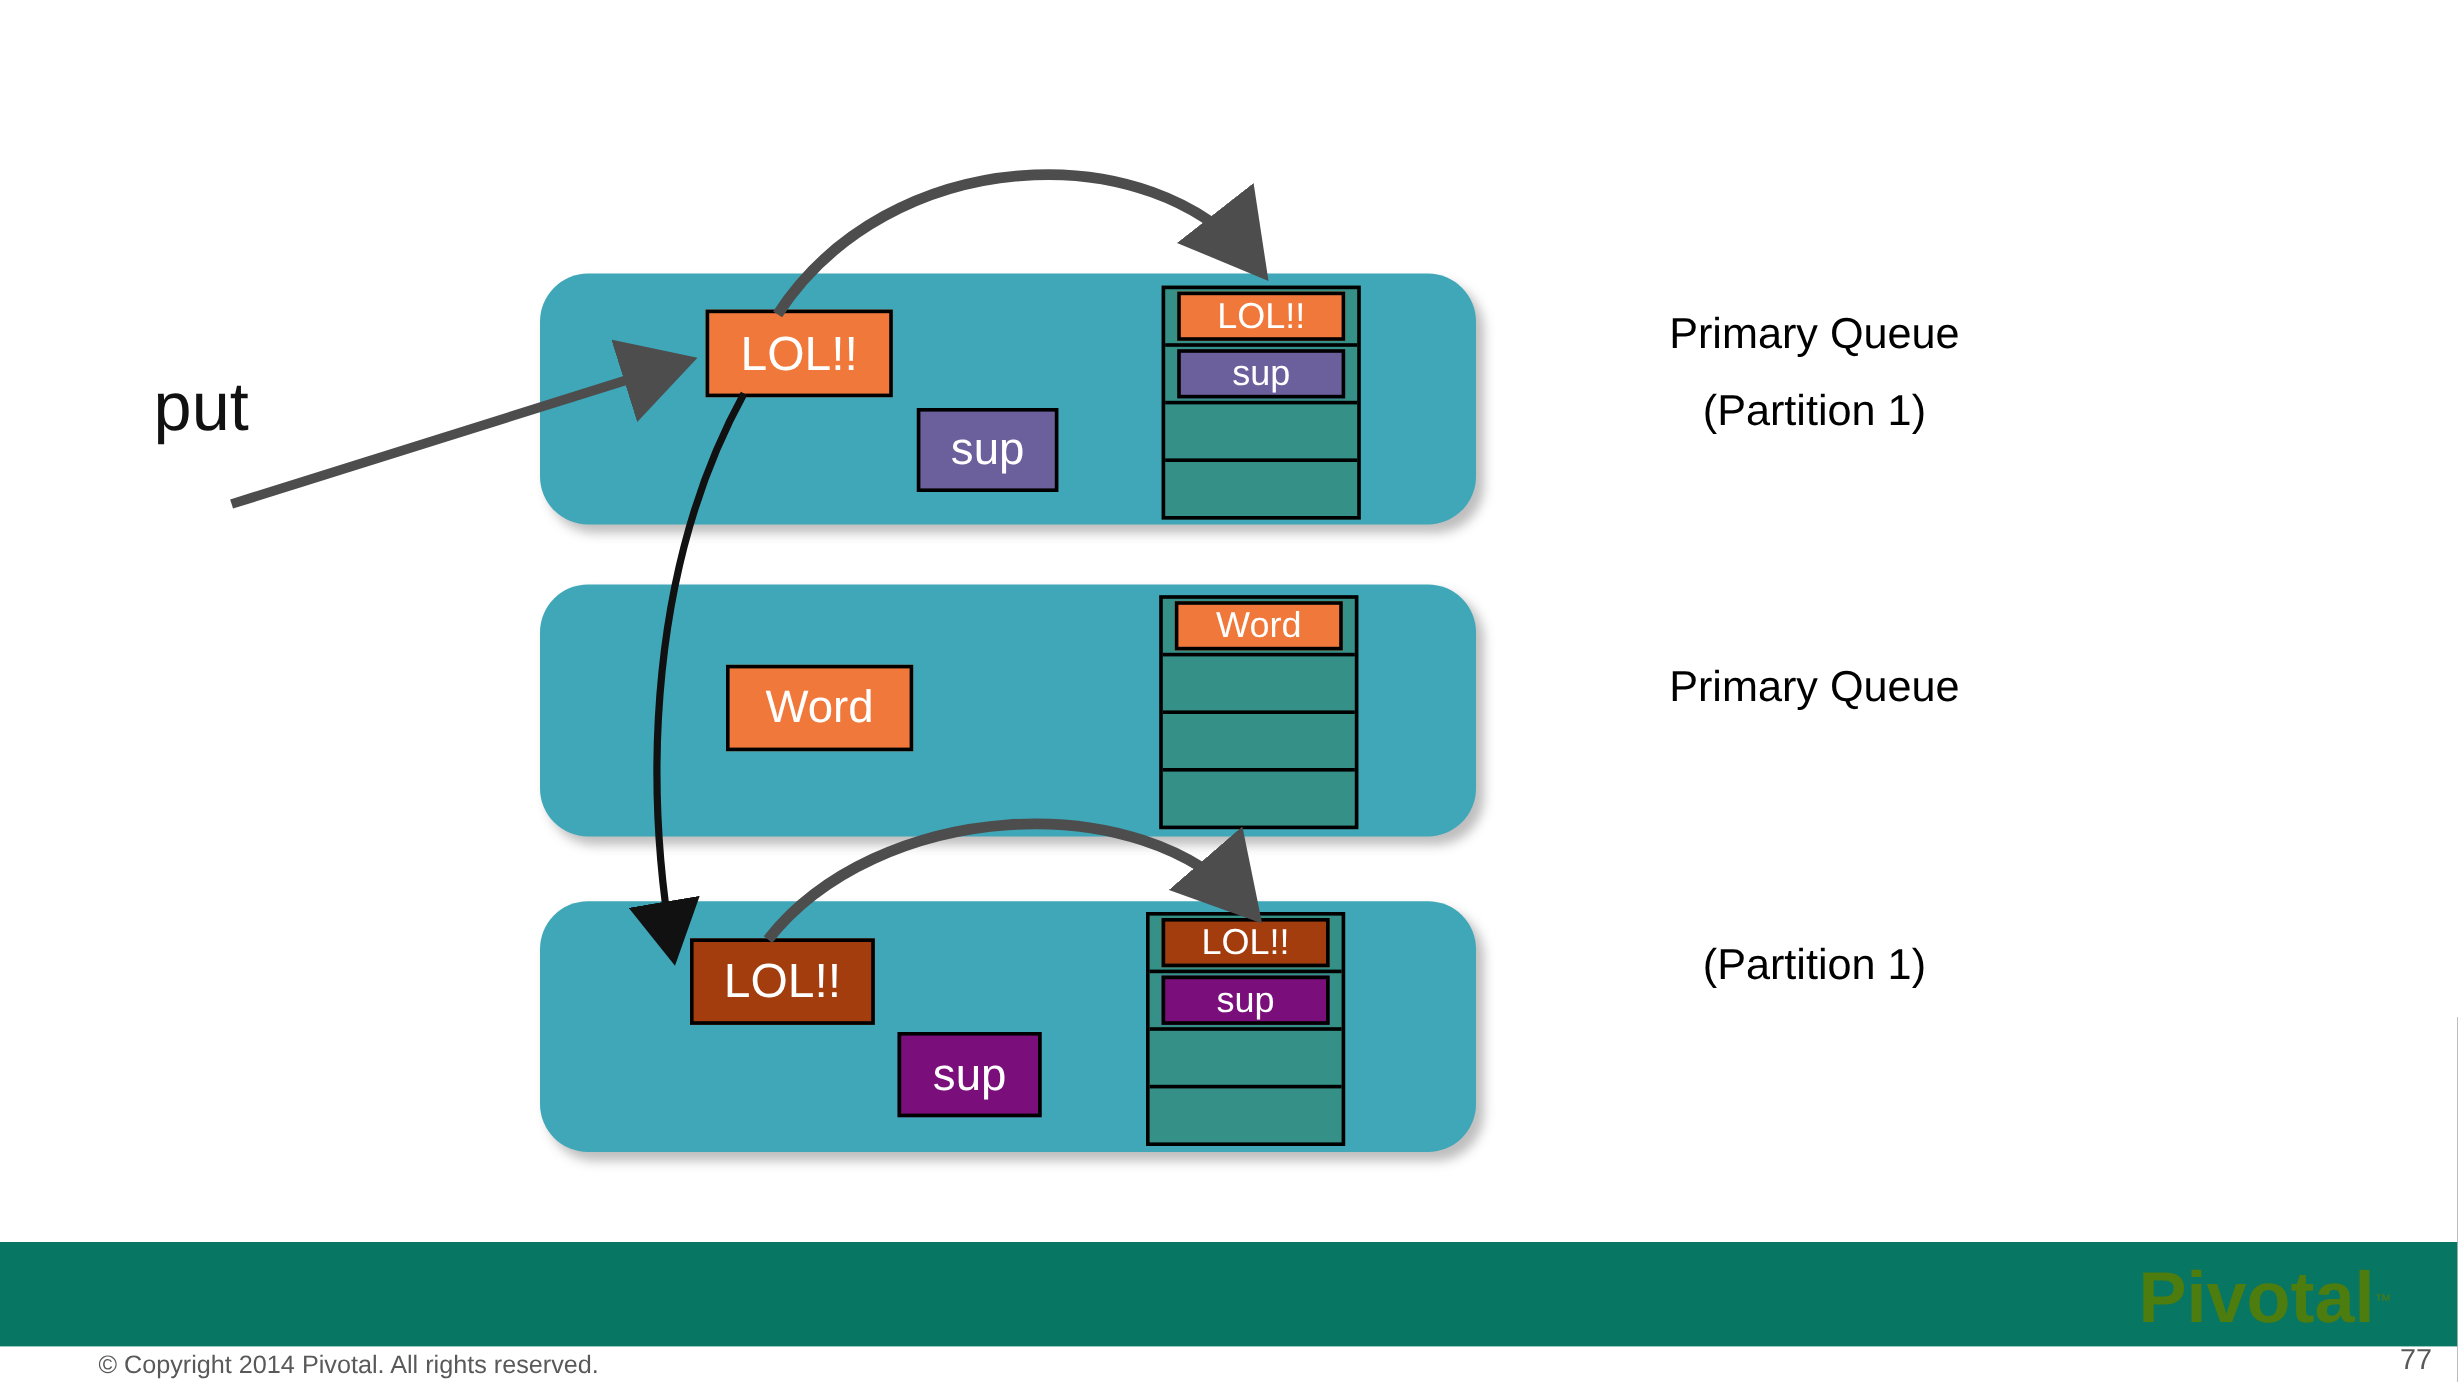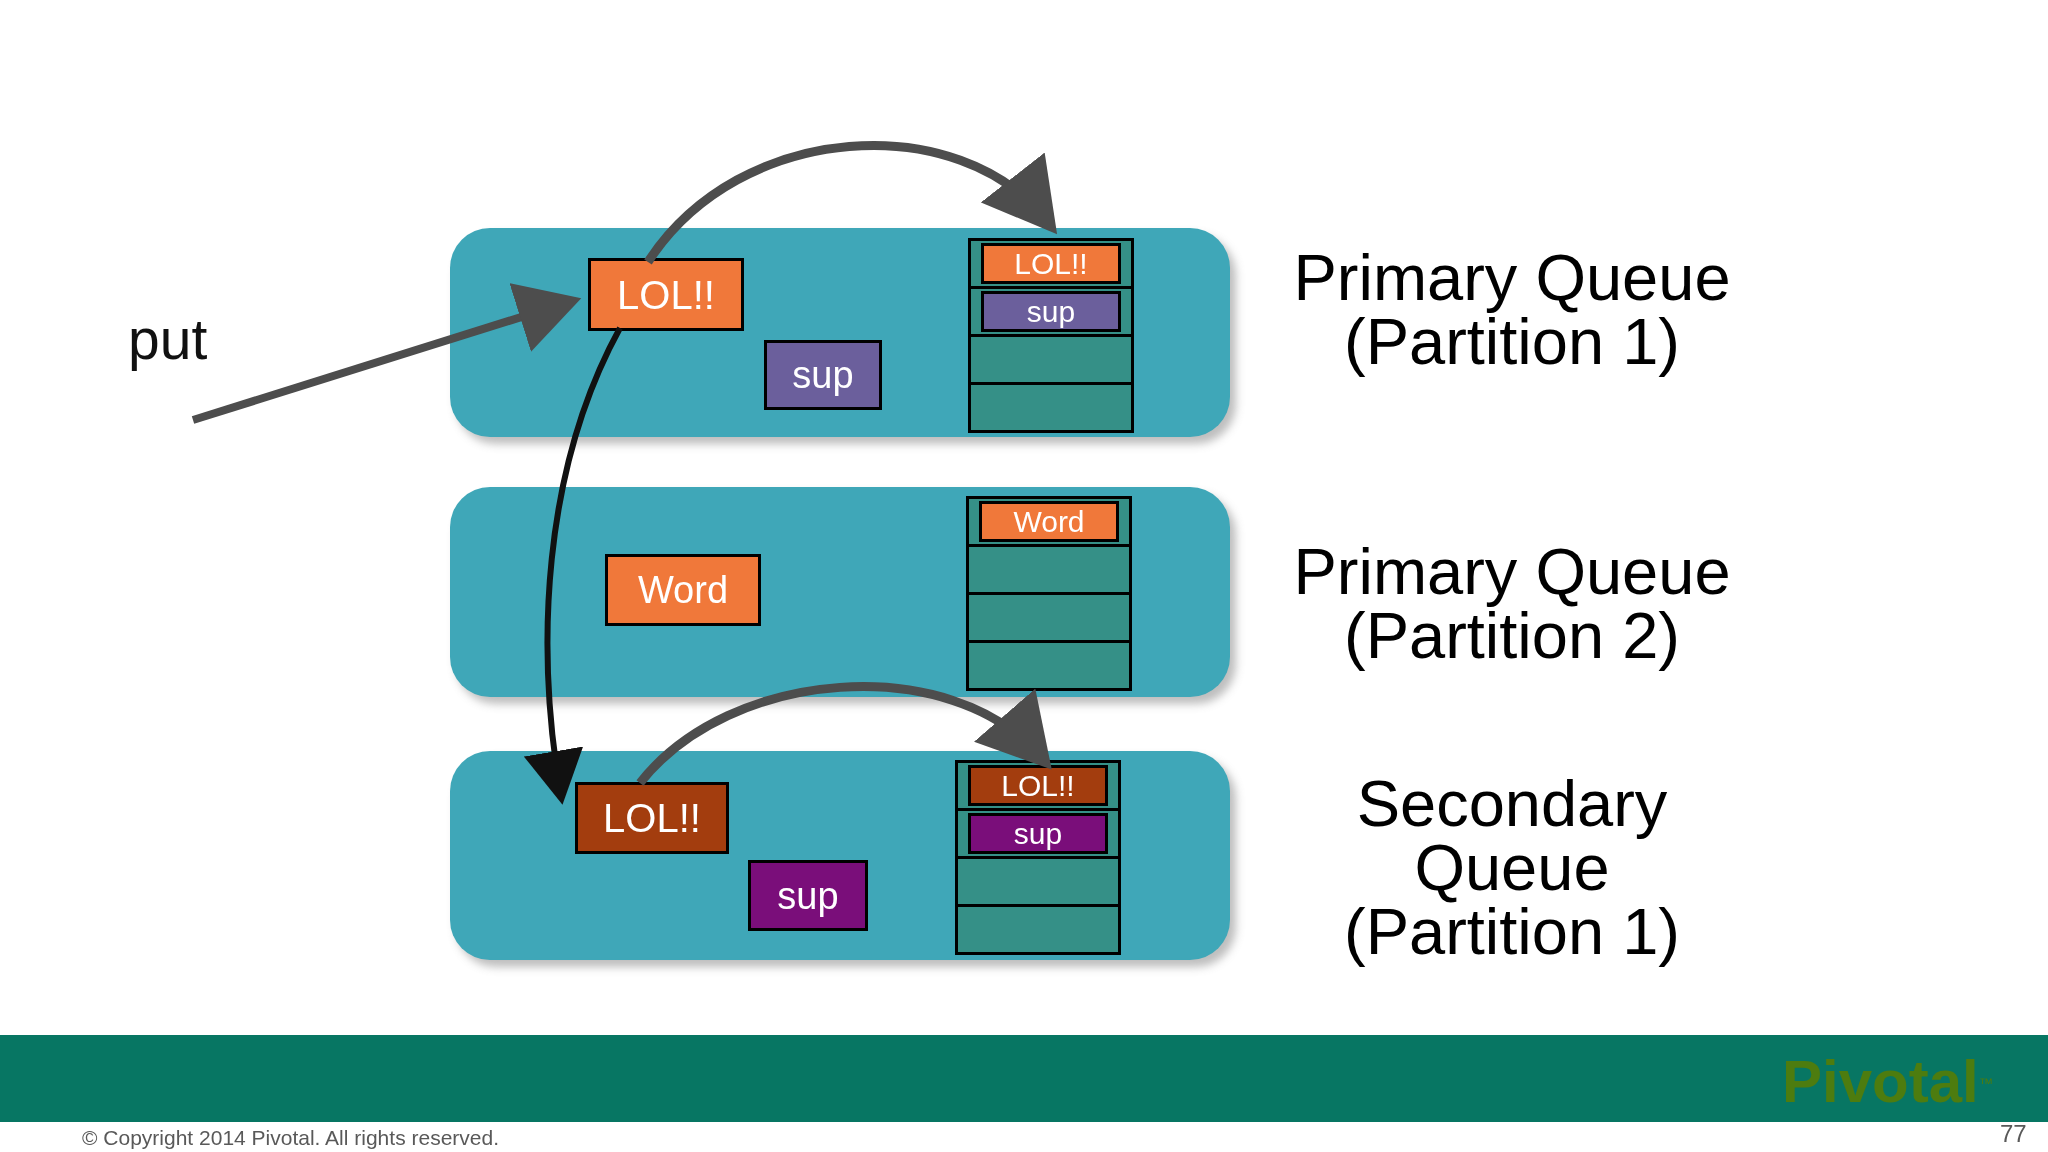--- a/index.html
+++ b/index.html
@@ -47,21 +47,21 @@
   }
   .cell:last-child{border-bottom:none}
   .inner{
     width:134px;height:35px;border:3px solid #000;color:#fff;
     display:flex;align-items:center;justify-content:center;
     font-size:30px;line-height:1;
   }
   
   .qlabel{
     position:absolute;left:1292px;width:440px;text-align:center;
-    font-size:65px;line-height:64px;color:#000;
+    font-size:36px;line-height:64px;color:#000;
   }
   .l1{top:246px}.l2{top:540px}.l3{top:772px}
   
   .arrows{position:absolute;left:0;top:0;width:2048px;height:1152px;pointer-events:none}
   
   .bar{
     position:absolute;left:0;top:1035px;width:2048px;height:87px;background:#077663;
   }
   .logo{
     position:absolute;left:1782px;top:1047px;color:#4d7c0f;font-weight:700;
@@ -106,38 +106,36 @@
   <div class="stack s2">
     <div class="cell">
         <div class="inner orange">Word</div>
       </div>
     <div class="cell"></div>
     <div class="cell"></div>
     <div class="cell"></div>
   </div>
   <div class="qlabel l2">
     <div>Primary Queue</div>
-    <div>(Partition 2)</div>
   </div>
 
   <div class="queue q3"></div>
   <div class="fbox brown fb-q3-lol">LOL!!</div>
   <div class="fbox dpurple fb-q3-sup">sup</div>
   <div class="stack s3">
     <div class="cell">
         <div class="inner brown">LOL!!</div>
       </div>
     <div class="cell">
         <div class="inner dpurple">sup</div>
       </div>
     <div class="cell"></div>
     <div class="cell"></div>
   </div>
   <div class="qlabel l3">
-    <div>Secondary Queue</div>
     <div>(Partition 1)</div>
   </div>
 
   <svg class="arrows" viewBox="0 0 2048 1152" xmlns="http://www.w3.org/2000/svg">
     <defs>
       <marker id="mgray" markerWidth="9" markerHeight="9" refX="6" refY="4.5" orient="auto" markerUnits="strokeWidth">
         <path d="M0,0 L8,4.5 L0,9 z" fill="#4D4D4D"></path>
       </marker>
       <marker id="mblack" markerWidth="10" markerHeight="10" refX="6.5" refY="5" orient="auto" markerUnits="strokeWidth">
         <path d="M0,0 L9,5 L0,10 z" fill="#111111"></path>

